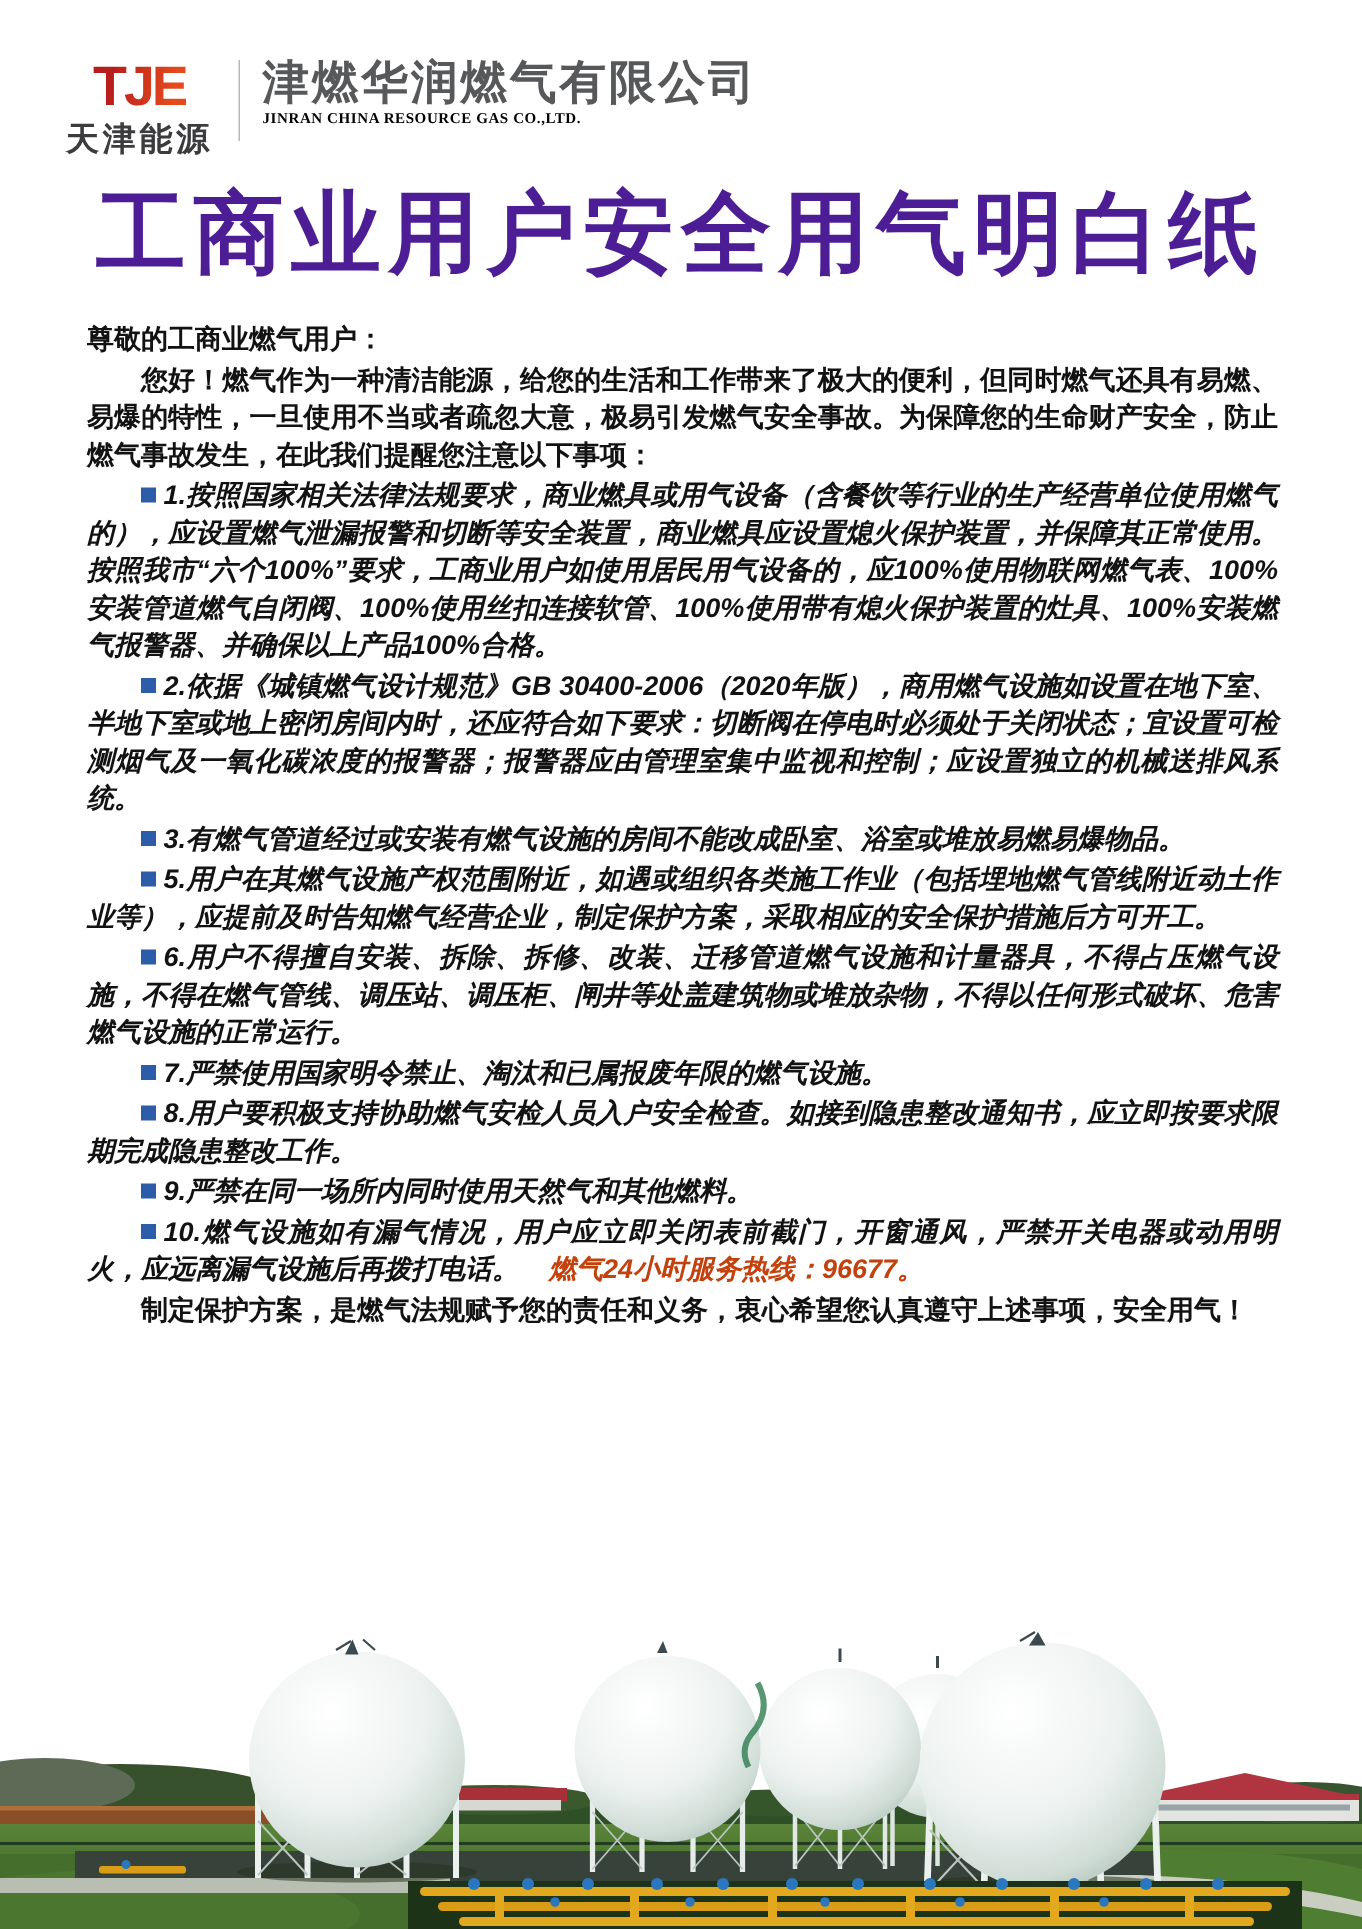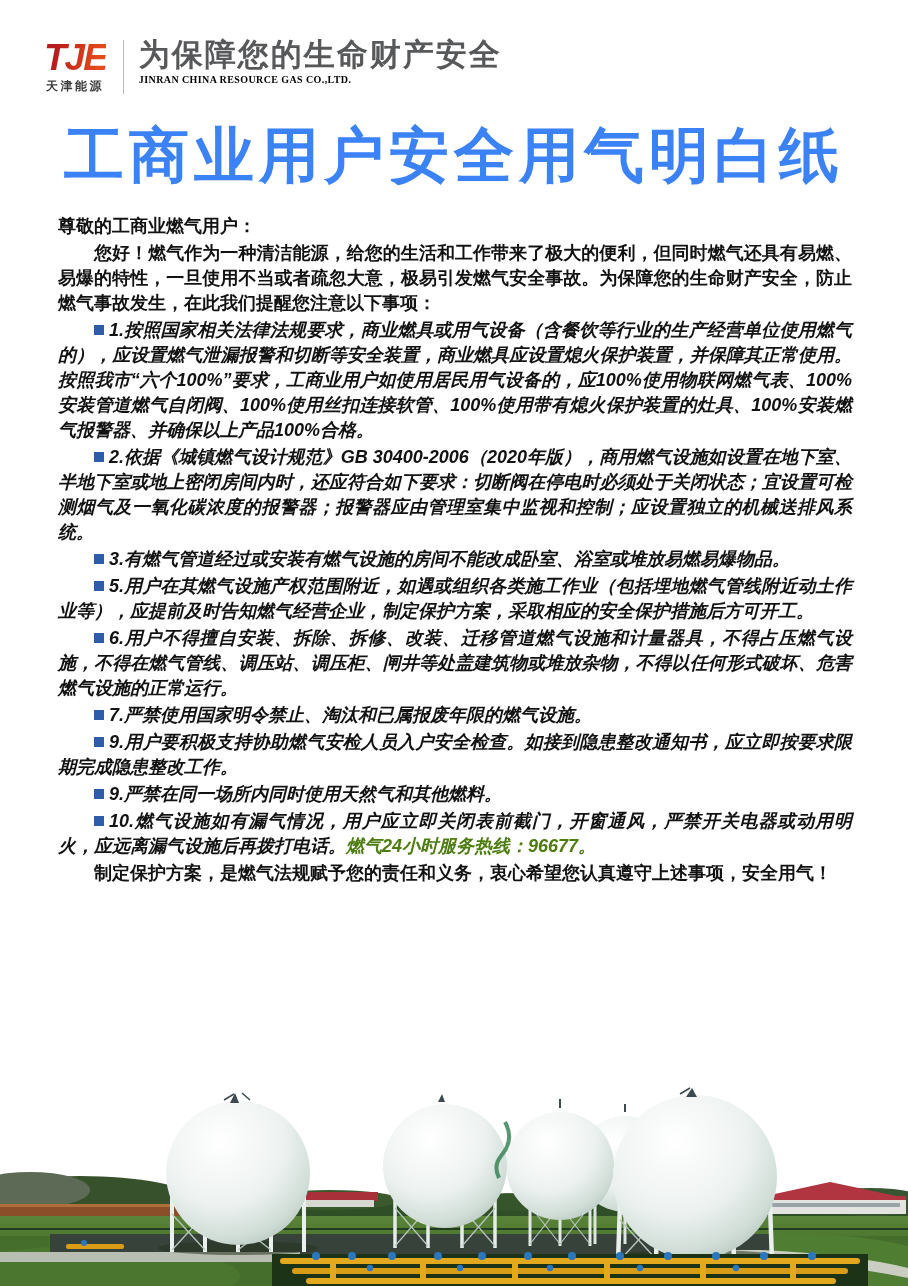--- a/index.html
+++ b/index.html
@@ -1,78 +1,78 @@
 <!DOCTYPE html>
 <html><head>
 <meta charset="utf-8">
 <style>
   html,body{margin:0;padding:0;}
   .page{position:relative;width:908px;height:1286px;background:#ffffff;overflow:hidden;
         font-family:"Liberation Sans",sans-serif;}
   
   .logo-bar{position:absolute;left:44px;top:38px;display:flex;align-items:flex-start;}
   .logo-left{display:flex;flex-direction:column;align-items:center;margin-top:2px;}
-  .tje{font-style:italic;font-weight:900;font-size:37px;line-height:36px;letter-spacing:-2px;
+  .tje{font-weight:900;font-size:37px;line-height:36px;letter-spacing:-2px;
        background:linear-gradient(100deg,#b81d1d 20%,#e44a1b 85%);
        -webkit-background-clip:text;background-clip:text;color:transparent;
        font-family:"Liberation Sans",sans-serif;}
-  .tje-sub{font-size:12px;font-weight:700;color:#3c3c3e;letter-spacing:2.5px;margin-top:2px;}
+  .tje-sub{font-size:22px;font-weight:700;color:#3c3c3e;letter-spacing:2.5px;margin-top:2px;}
   .logo-divider{width:1px;height:54px;background:#b8b8b8;margin:2px 15px 0 17px;}
   .logo-right{display:flex;flex-direction:column;}
   .company-cn{font-size:31px;line-height:34px;font-weight:700;color:#57585a;letter-spacing:2px;
               font-family:"Liberation Serif",serif;}
   .company-en{font-size:10px;font-weight:700;color:#000000;letter-spacing:0.4px;margin-top:2px;
               font-family:"Liberation Serif",serif;}
   
   .doc-title{position:absolute;top:116px;left:0;width:100%;text-align:center;
              font-family:"Liberation Serif",serif;font-weight:900;font-size:60px;
-             letter-spacing:5px;color:#3b82f6;}
+             letter-spacing:5px;color:#4c1d95;}
   
   .body-text{position:absolute;left:58px;top:214px;width:794px;
              font-size:18px;line-height:25px;font-weight:700;color:#121212;
              text-align:justify;text-justify:inter-ideograph;}
   .body-text p{margin:0 0 2px 0;}
   .indent{text-indent:2em;}
   .item{text-indent:2em;font-style:italic;}
   .sq{display:inline-block;width:10px;height:10px;background:#2d5ca8;margin-right:5px;
       vertical-align:1px;}
-  .hotline{color:#4d7c0f;}
+  .hotline{color:#c2410c;margin-left:20px;}
   
   .photo{position:absolute;left:0;bottom:0;width:908px;height:200px;}
 </style>
 </head>
 <body>
 
 <div class="page">
 
   <div class="logo-bar">
     <div class="logo-left">
       <div class="tje">TJE</div>
       <div class="tje-sub">天津能源</div>
     </div>
     <div class="logo-divider"></div>
     <div class="logo-right">
-      <div class="company-cn">为保障您的生命财产安全</div>
+      <div class="company-cn">津燃华润燃气有限公司</div>
       <div class="company-en">JINRAN CHINA RESOURCE GAS CO.,LTD.</div>
     </div>
   </div>
 
   <div class="doc-title">工商业用户安全用气明白纸</div>
 
   <div class="body-text">
     <p>尊敬的工商业燃气用户：</p>
     <p class="indent">您好！燃气作为一种清洁能源，给您的生活和工作带来了极大的便利，但同时燃气还具有易燃、易爆的特性，一旦使用不当或者疏忽大意，极易引发燃气安全事故。为保障您的生命财产安全，防止燃气事故发生，在此我们提醒您注意以下事项：</p>
 
     <p class="item"><span class="sq"></span><span>1.按照国家相关法律法规要求，商业燃具或用气设备（含餐饮等行业的生产经营单位使用燃气的），应设置燃气泄漏报警和切断等安全装置，商业燃具应设置熄火保护装置，并保障其正常使用。按照我市“六个100%”要求，工商业用户如使用居民用气设备的，应100%使用物联网燃气表、100%安装管道燃气自闭阀、100%使用丝扣连接软管、100%使用带有熄火保护装置的灶具、100%安装燃气报警器、并确保以上产品100%合格。</span></p>
     <p class="item"><span class="sq"></span><span>2.依据《城镇燃气设计规范》GB 30400-2006（2020年版），商用燃气设施如设置在地下室、半地下室或地上密闭房间内时，还应符合如下要求：切断阀在停电时必须处于关闭状态；宜设置可检测烟气及一氧化碳浓度的报警器；报警器应由管理室集中监视和控制；应设置独立的机械送排风系统。</span></p>
     <p class="item"><span class="sq"></span><span>3.有燃气管道经过或安装有燃气设施的房间不能改成卧室、浴室或堆放易燃易爆物品。</span></p>
     <p class="item"><span class="sq"></span><span>5.用户在其燃气设施产权范围附近，如遇或组织各类施工作业（包括埋地燃气管线附近动土作业等），应提前及时告知燃气经营企业，制定保护方案，采取相应的安全保护措施后方可开工。</span></p>
     <p class="item"><span class="sq"></span><span>6.用户不得擅自安装、拆除、拆修、改装、迁移管道燃气设施和计量器具，不得占压燃气设施，不得在燃气管线、调压站、调压柜、闸井等处盖建筑物或堆放杂物，不得以任何形式破坏、危害燃气设施的正常运行。</span></p>
     <p class="item"><span class="sq"></span><span>7.严禁使用国家明令禁止、淘汰和已属报废年限的燃气设施。</span></p>
-    <p class="item"><span class="sq"></span><span>9.用户要积极支持协助燃气安检人员入户安全检查。如接到隐患整改通知书，应立即按要求限期完成隐患整改工作。</span></p>
+    <p class="item"><span class="sq"></span><span>8.用户要积极支持协助燃气安检人员入户安全检查。如接到隐患整改通知书，应立即按要求限期完成隐患整改工作。</span></p>
     <p class="item"><span class="sq"></span><span>9.严禁在同一场所内同时使用天然气和其他燃料。</span></p>
     <p class="item"><span class="sq"></span><span>10.燃气设施如有漏气情况，用户应立即关闭表前截门，开窗通风，严禁开关电器或动用明火，应远离漏气设施后再拨打电话。</span><span class="hotline">燃气24小时服务热线：96677。</span></p>
 
     <p class="indent">制定保护方案，是燃气法规赋予您的责任和义务，衷心希望您认真遵守上述事项，安全用气！</p>
   </div>
 
   <svg class="photo" viewBox="0 0 908 200" xmlns="http://www.w3.org/2000/svg">
     <defs>
       <radialGradient id="sphereG" cx="38%" cy="28%" r="80%">
         <stop offset="0%" stop-color="#ffffff"></stop>

